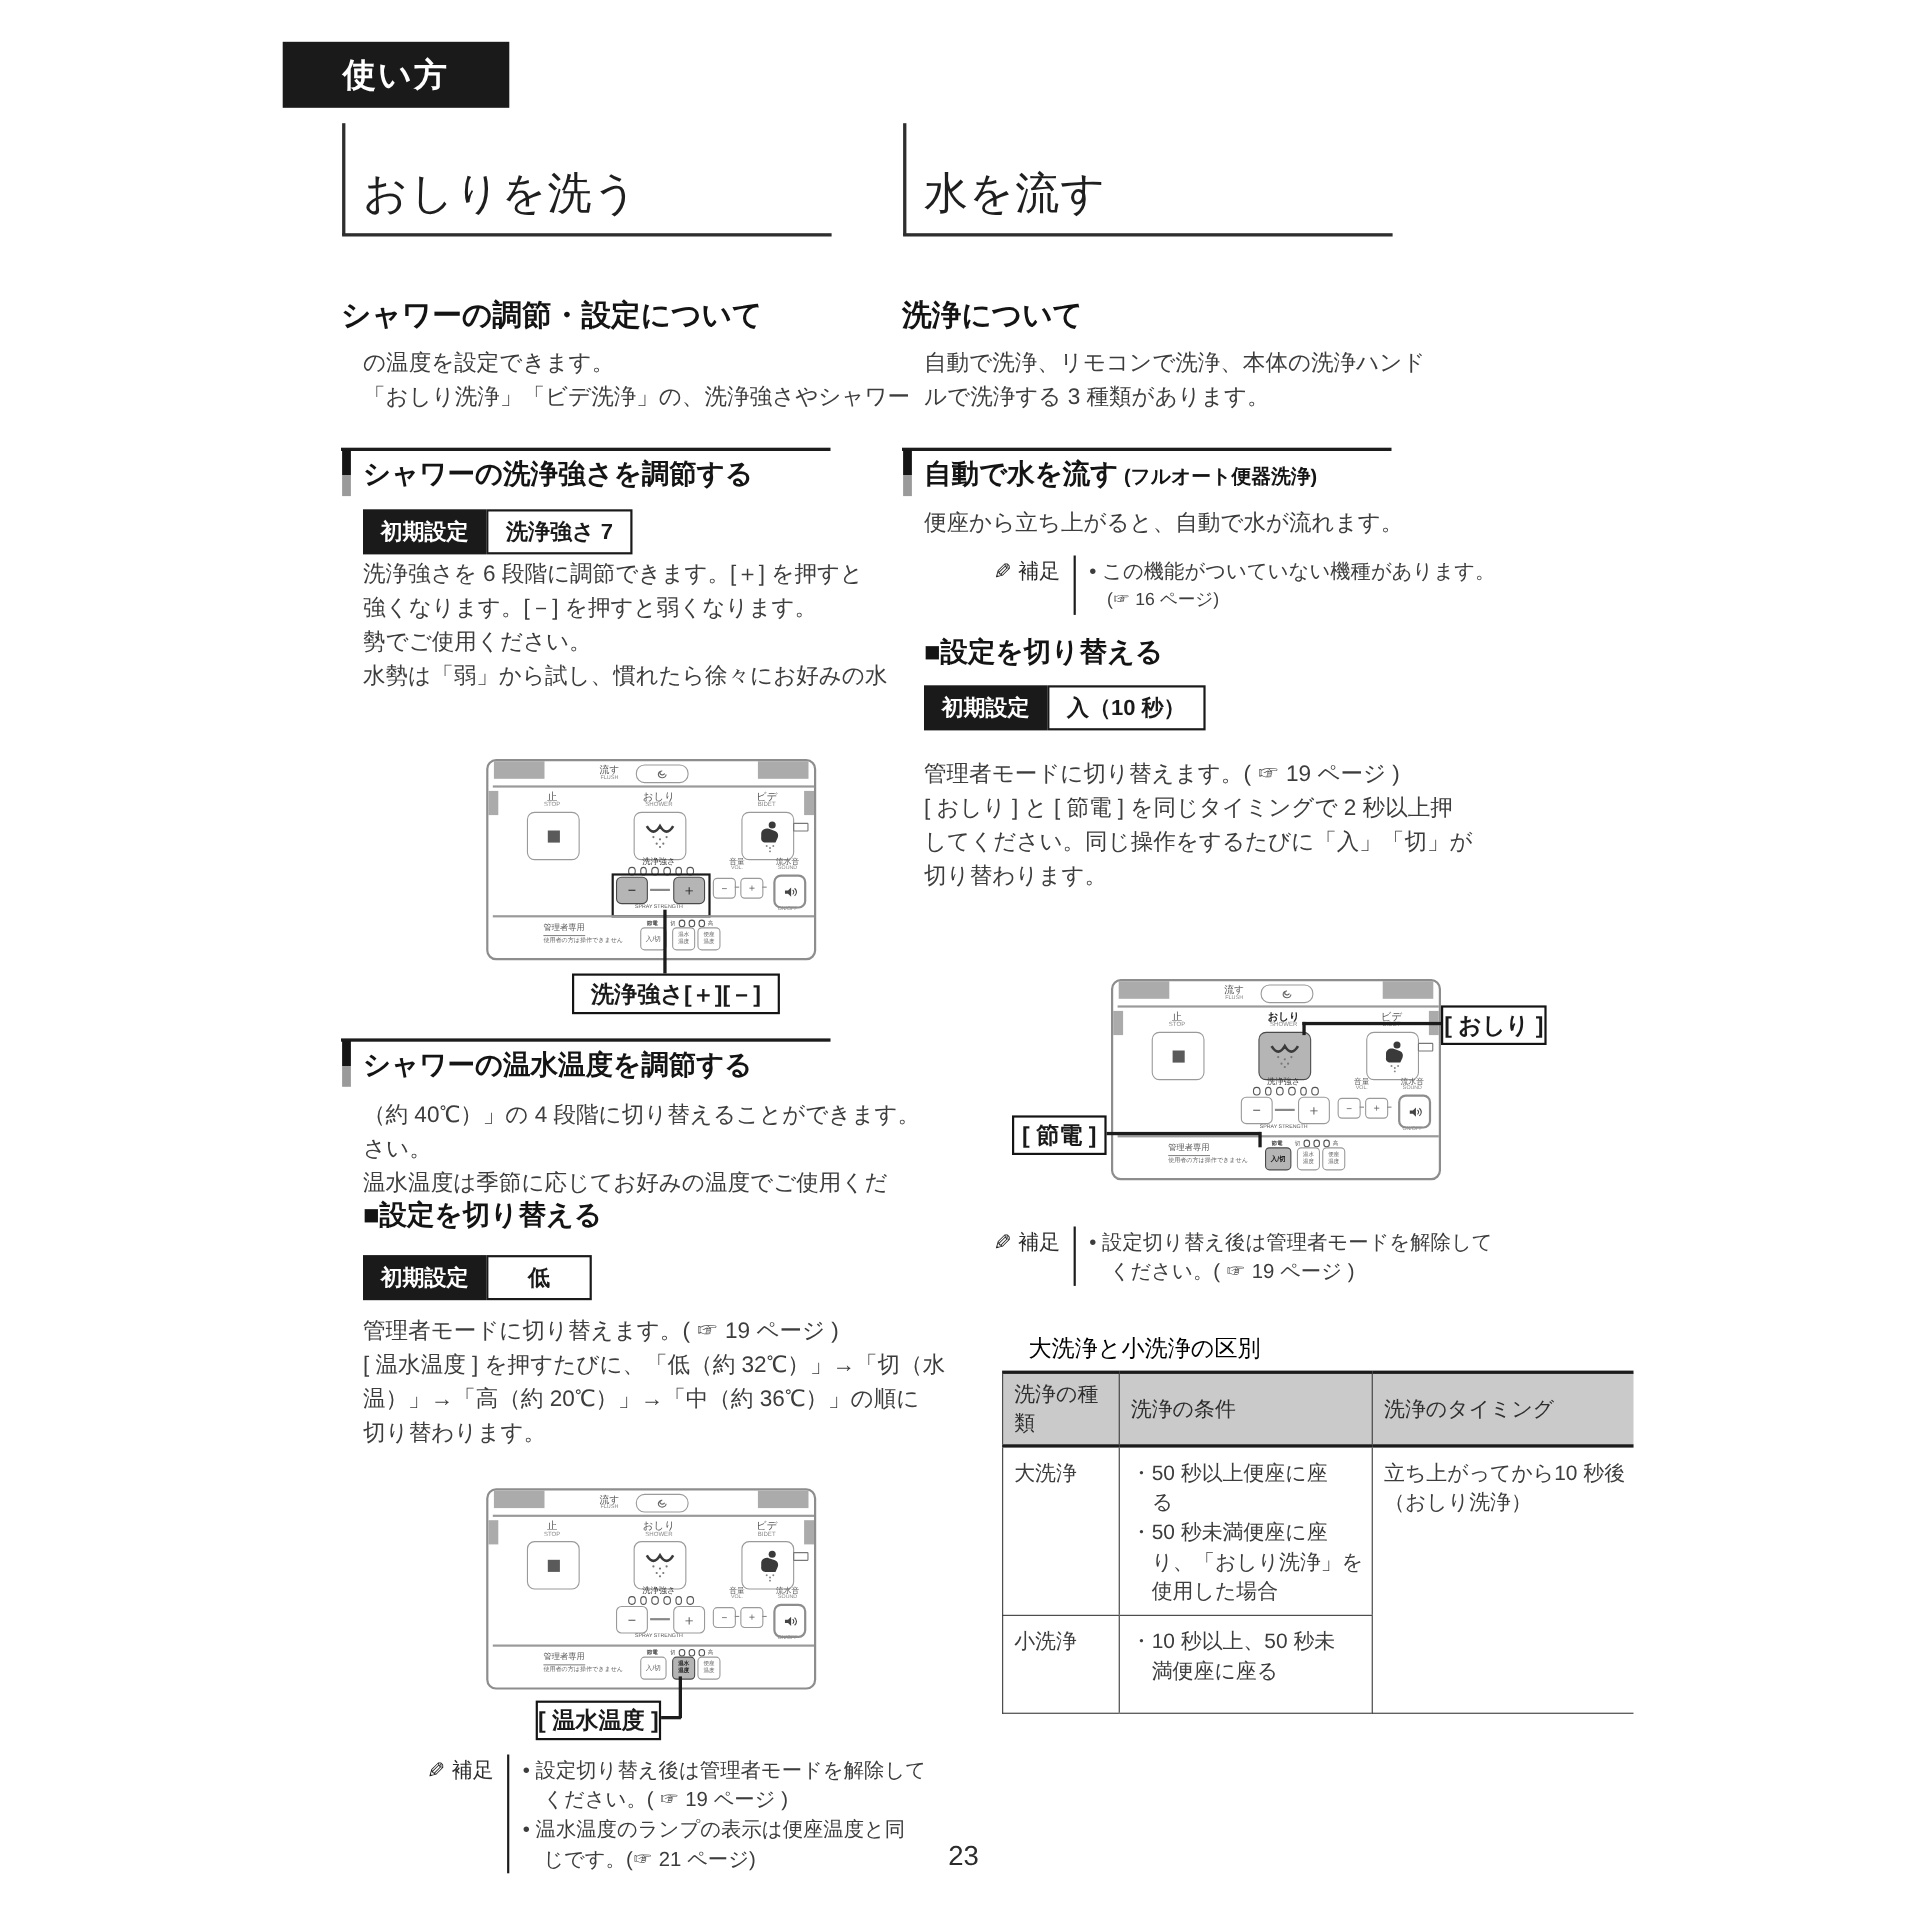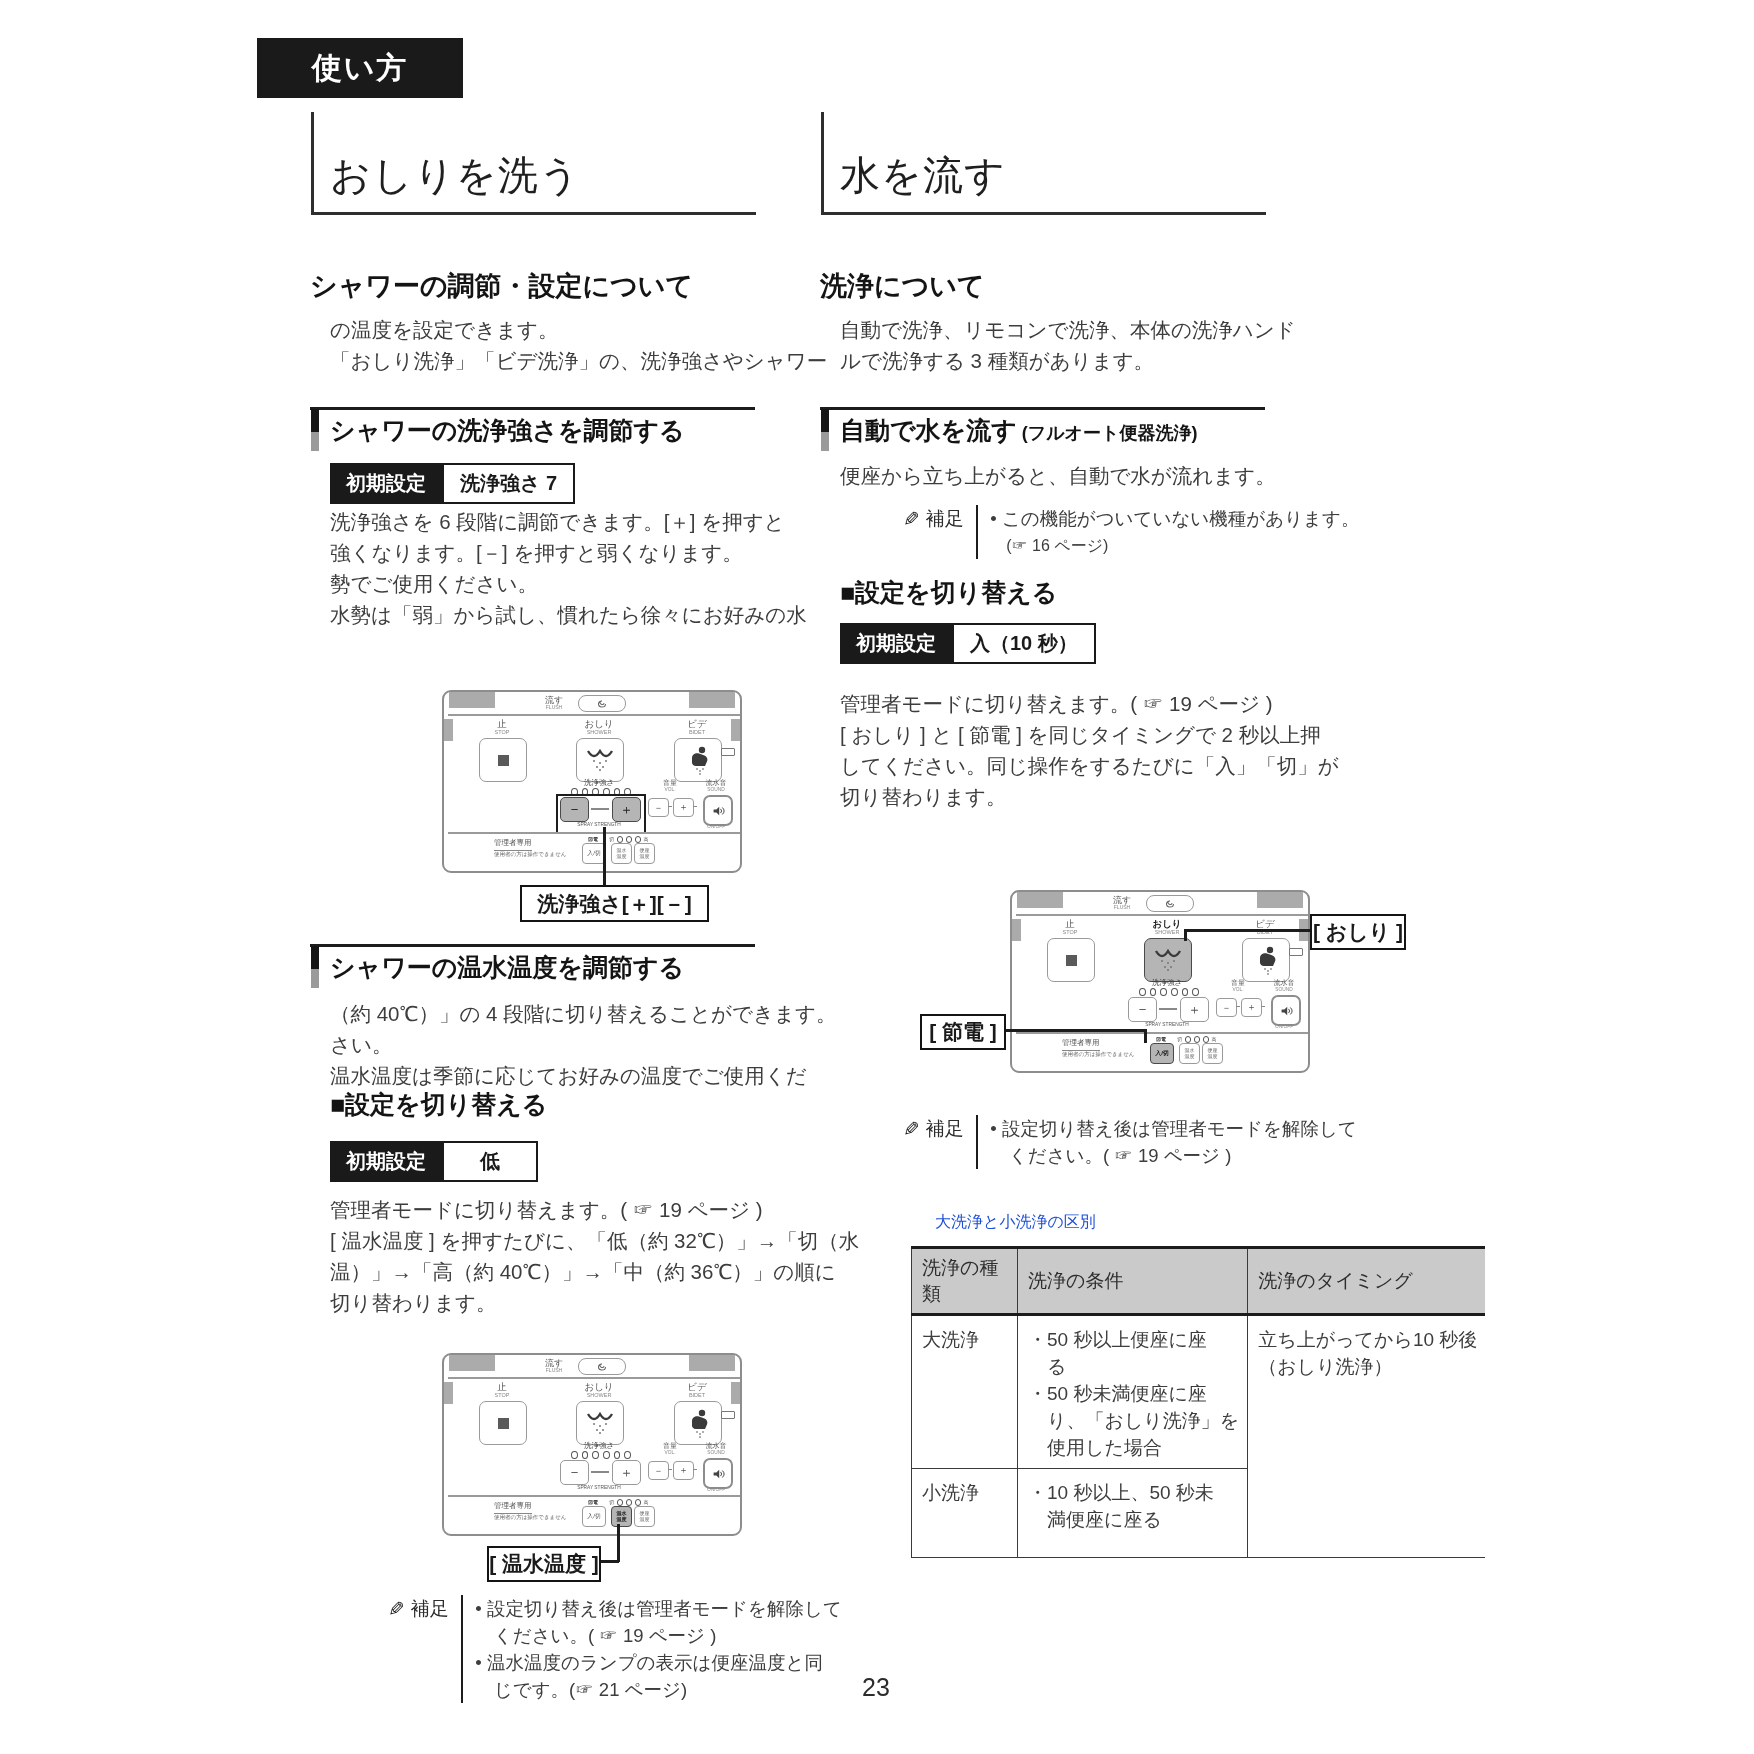--- a/index.html
+++ b/index.html
@@ -224,21 +224,21 @@
   <div class="abs black-sub" style="left:330px;top:1088px;" data-name="switch-setting-subheading">■設定を切り替える</div>
 
   <div class="abs badge-row" style="left:330px;top:1141px;" data-name="default-setting-badge">
     <div class="badge-k" data-name="badge-key">初期設定</div>
     <div class="badge-v" style="min-width:60px;" data-name="badge-value">低</div>
   </div>
 
   <div class="abs" style="left:330px;top:1194px;" data-name="water-temp-switch-body">
     <div class="body-line" data-name="body-line">管理者モードに切り替えます。( ☞ 19 ページ )</div>
     <div class="body-line" data-name="body-line">[ 温水温度 ] を押すたびに、「低（約 32℃）」→「切（水</div>
-    <div class="body-line" data-name="body-line">温）」→「高（約 40℃）」→「中（約 36℃）」の順に</div>
+    <div class="body-line" data-name="body-line">温）」→「高（約 20℃）」→「中（約 36℃）」の順に</div>
     <div class="body-line" data-name="body-line">切り替わります。</div>
   </div>
 
   <div class="remote-slot hl-mizu" style="left:442px;top:1353px;" data-name="remote-diagram-water-temp">
   <div class="remote" data-name="remote-control-diagram">
     <div class="abs rtab" style="left:5px;top:0;width:46px;height:16px;" data-name="mount-tab"></div>
     <div class="abs rtab" style="right:5px;top:0;width:46px;height:16px;" data-name="mount-tab"></div>
     <div class="abs rjp" style="left:88px;top:2px;width:44px;font-size:9px;" data-name="flush-label-jp">流す</div>
     <div class="abs ren" style="left:88px;top:12px;width:44px;font-size:5px;" data-name="flush-label-en">FLUSH</div>
     <div class="abs" style="left:134px;top:3px;width:46px;height:15px;border:1.5px solid #9a9a9a;border-radius:8px;display:flex;align-items:center;justify-content:center;" data-name="flush-button">
@@ -529,21 +529,21 @@
       <span class="pencil" data-name="pencil-icon">✎</span>
       <span data-name="note-label">補足</span>
     </div>
     <div class="note-vline" data-name="note-vline"></div>
     <div class="note-lines" data-name="note-lines">
       <div class="body-line" data-name="note-line">• 設定切り替え後は管理者モードを解除して</div>
       <div class="body-line" data-name="note-line">　ください。( ☞ 19 ページ )</div>
     </div>
   </div>
 
-  <div class="abs" style="left:935px;top:1212px;font-size:16px;color:#1d4ed8;" data-name="flush-table-title">大洗浄と小洗浄の区別</div>
+  <div class="abs" style="left:935px;top:1212px;font-size:21px;color:#000000;" data-name="flush-table-title">大洗浄と小洗浄の区別</div>
   <table class="flush-table abs" style="left:911px;top:1246px;" data-name="flush-distinction-table">
     <colgroup>
         <col style="width:106px;">
         <col style="width:182px;">
         <col style="width:215px;">
       </colgroup>
     <thead>
       <tr data-name="table-header-row">
         <th class="bl" data-name="col-header-type">洗浄の種類</th>
         <th class="bl" data-name="col-header-condition">洗浄の条件</th>

